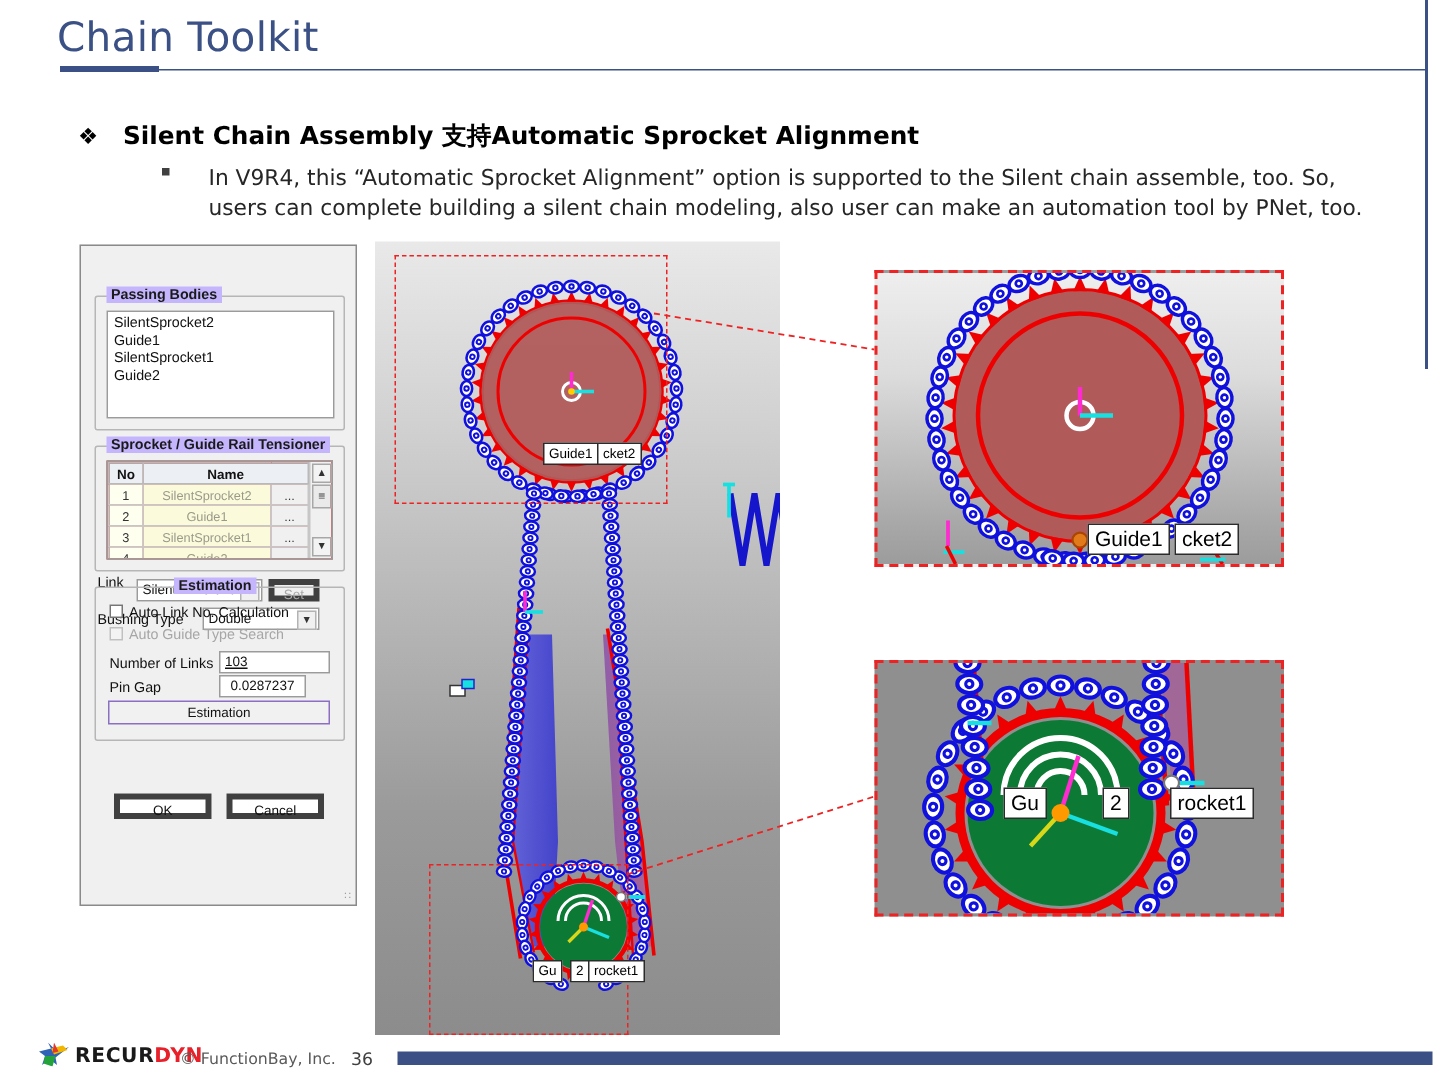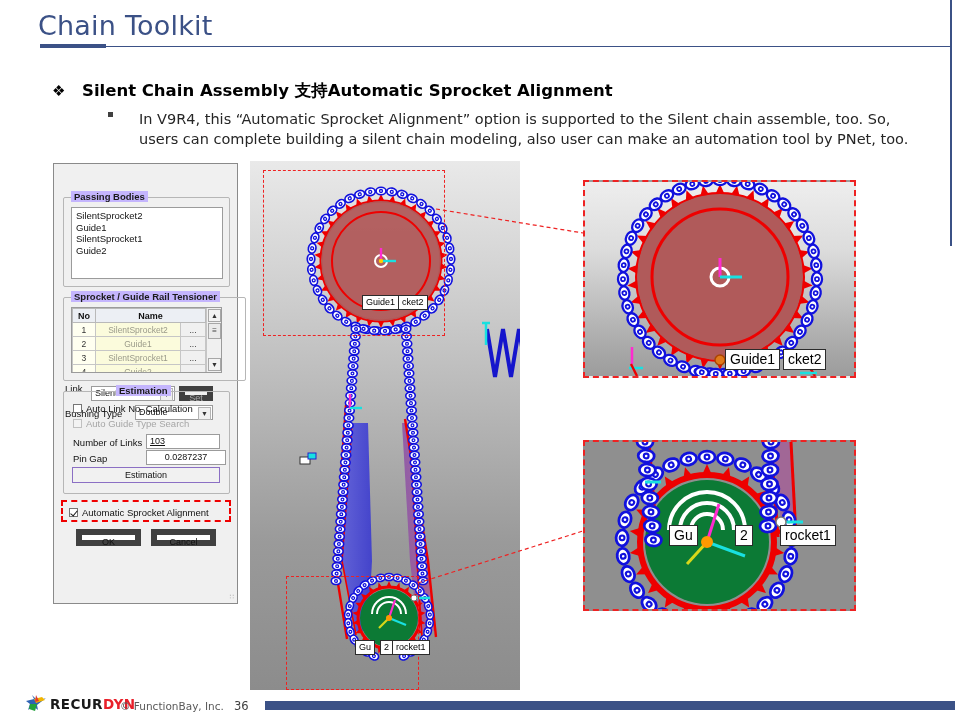--- a/index.html
+++ b/index.html
@@ -71,21 +71,21 @@
     position:absolute; top:-7px; left:7px; background:#c4b5fd;
     font-size:9.5px; padding:0 3px; color:#1a1a1a; font-weight:bold;
     white-space:nowrap;
   }
   #grp-passing { left:9px; top:33px; width:167px; height:90px; }
   #passing-list {
     position:absolute; left:7px; top:9px; width:152px; height:72px;
     background:#fff; border:1px solid #9b9b9b; overflow:hidden;
     padding:2px 4px; font-size:9.5px; line-height:11.6px; color:#111;
   }
-  #grp-sprocket { left:9px; top:133px; width:183px; height:84px; }
+  #grp-sprocket { left:9px; top:133px; width:167px; height:84px; }
   #sprocket-table {
     position:absolute; left:7px; top:9px; width:151px; height:66px;
     border:1px solid #9b9b9b; background:#b91c1c; overflow:hidden;
     font-size:9px;
   }
   #sprocket-table table { border-collapse:collapse; width:134px; }
   #sprocket-table th {
     background:#eceff4; border:1px solid #b9b9b9; font-size:9px;
     height:14px; color:#111; font-weight:bold;
   }
@@ -115,21 +115,21 @@
   .field {
     position:absolute; background:#fff; border:1px solid #9b9b9b;
     height:15px; font-size:9px; color:#111; line-height:13px; padding:0 3px;
   }
   .combo-arrow {
     position:absolute; width:13px; height:13px; top:1px; right:1px;
     background:#f0f0f0; border:1px solid #b3b3b3; font-size:7px;
     text-align:center; line-height:11px; color:#333;
   }
   .btn-flat {
-    position:absolute; background:#f0f0f0; border:6px solid #404040;
+    position:absolute; background:#f0f0f0; border:4px solid #404040;
     font-size:9px; text-align:center; color:#111;
   }
   #grp-estimation { left:9px; top:227px; width:167px; height:103px; }
   .chk { position:absolute; font-size:9.5px; color:#111; }
   .chk .box {
     display:inline-block; width:9px; height:9px; border:1px solid #767676;
     background:#fff; vertical-align:-1px; margin-right:4px; position:relative;
   }
   .chk.dis { color:#a6a6a6; }
   .chk.dis .box { border-color:#c0c0c0; background:#f3f3f3; }
@@ -287,30 +287,25 @@
       <span class="box"></span><span>Auto Link No. Calculation</span>
     </div>
     <div class="chk dis" style="left:9px; top:26px;">
       <span class="box"></span><span>Auto Guide Type Search</span>
     </div>
 
     <div class="row-lbl" style="left:9px; top:45px;">Number of Links</div>
     <div class="field" style="left:82px; top:42px; width:74px; text-align:left;text-decoration:underline;">103</div>
 
     <div class="row-lbl" style="left:9px; top:61px;">Pin Gap</div>
-    <div class="field" style="left:82px; top:58px; width:80px; text-align:center;">0.0287237</div>
+    <div class="field" style="left:82px; top:58px; width:58px; text-align:center;">0.0287237</div>
 
     <div class="btn-flat" id="estimation-btn">Estimation</div>
   </div>
 
-  <div id="auto-align-wrap">
-    <div class="chk" id="auto-align-chk">
-      <span class="box on"></span><span>Automatic Sprocket Alignment</span>
-    </div>
-  </div>
 
   <div class="btn-flat" id="ok-btn">OK</div>
   <div class="btn-flat" id="cancel-btn">Cancel</div>
   <div id="grip">∷</div>
 </div>
 
 <div id="viewport">
   <svg width="270" height="529" viewBox="0 0 270 529" style="position:absolute;left:0;top:0;">
     <defs>
 

